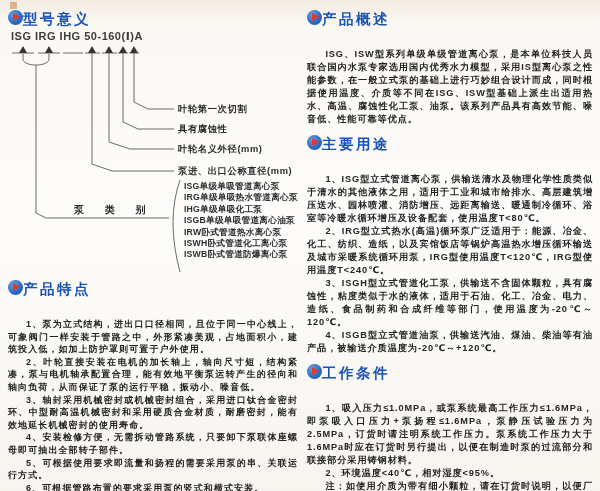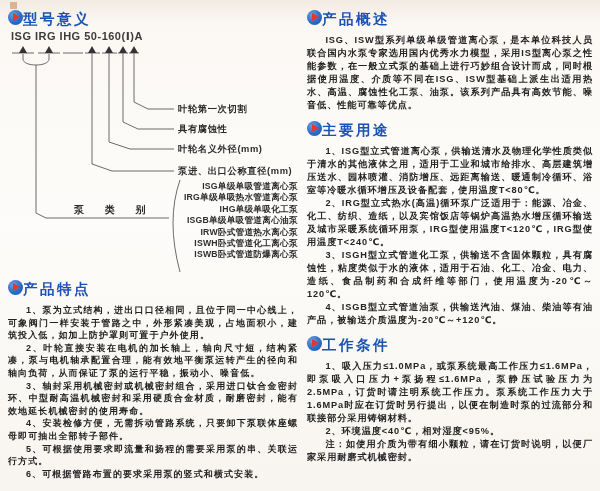--- a/index.html
+++ b/index.html
@@ -20,26 +20,26 @@
   .play-icon .tri{position:absolute;left:5px;top:3.2px;width:0;height:0;
     border-left:7px solid #e5372b;border-top:4.3px solid transparent;border-bottom:4.3px solid transparent;}
   .sec-title{font-size:14.5px;font-weight:bold;color:#1b53b4;letter-spacing:2.5px;}
   
   .diagram{position:relative;height:248px;margin-top:2px;}
   .model-code{position:absolute;left:3px;top:0;font-size:11px;font-weight:bold;color:#3c3c3c;letter-spacing:.5px;}
   .diagram svg{position:absolute;left:0;top:0;}
   .dlabel{position:absolute;font-size:9.3px;font-weight:700;color:#2b2b2b;letter-spacing:.6px;white-space:nowrap;}
   .cat-label{position:absolute;left:66px;top:173px;font-size:10px;font-weight:700;color:#2b2b2b;letter-spacing:9px;white-space:nowrap;}
   .pump-list{position:absolute;left:176px;top:151px;margin:0;padding:0;list-style:none;}
-  .pump-list li{font-size:8.7px;font-weight:600;color:#2e2e2e;line-height:11.4px;letter-spacing:.2px;white-space:nowrap;text-align:right;}
+  .pump-list li{font-size:8.7px;font-weight:600;color:#2e2e2e;line-height:11.4px;letter-spacing:.2px;white-space:nowrap;}
   
   .para{font-size:9px;font-weight:600;line-height:12.6px;letter-spacing:1.1px;
     text-align:justify;text-indent:2em;margin:0;color:#242424;}
   .col-right .para{font-size:9.2px;line-height:13px;letter-spacing:.9px;}
-  .gap4{margin-top:6px;}
+  .gap4{margin-top:20px;}
   .hdr-gap{margin-top:9px;}
 </style>
 </head>
 <body>
 
 <div class="artifact"></div>
 
 <div class="col col-left">
 
   <div class="sec-header">

